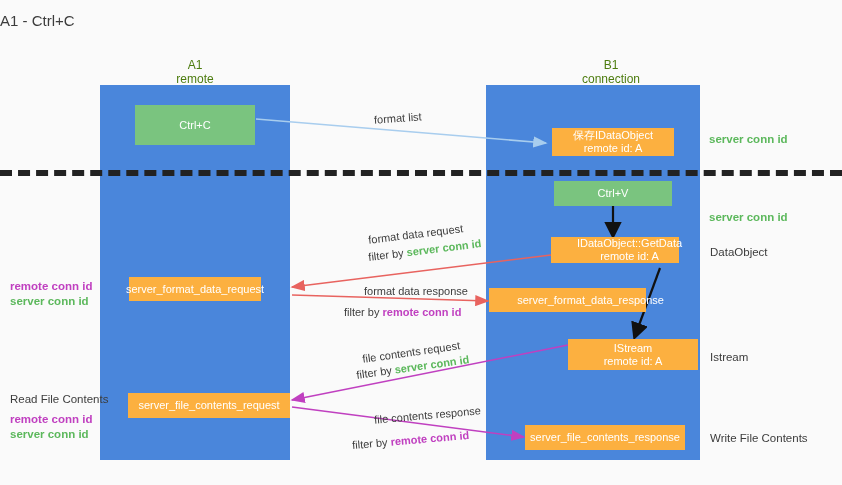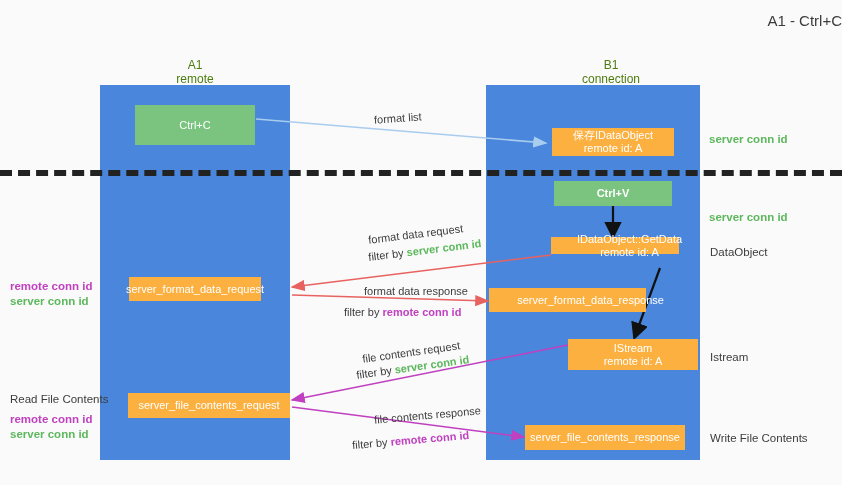--- a/index.html
+++ b/index.html
@@ -7,21 +7,21 @@
     width:842px;height:485px;
     background:#fafafa;
     font-family:"Liberation Sans", sans-serif;
     overflow:hidden;
   }
   #stage{position:relative;width:842px;height:485px;}
   .abs{position:absolute;}
 
   
   .title{
-    left:0;top:10px;width:842px;text-align:right;
+    left:0;top:10px;width:842px;text-align:left;
     font-size:15px;color:#3c3c3c;line-height:21px;
   }
 
   
   .colhead{
     text-align:center;font-size:12px;color:#4d7c0f;line-height:14px;
   }
 
   
   .lane{background:#4a86db;}
@@ -111,25 +111,25 @@
 
   <div class="abs box green" style="left:135px;top:105px;width:120px;height:40px;">
     <span>Ctrl+C</span>
   </div>
 
   <div class="abs box orange" style="left:552px;top:128px;width:122px;height:28px;flex-direction:column;align-items:center;">
     <span>保存IDataObject</span>
     <span>remote id: A</span>
   </div>
 
-  <div class="abs box green" style="left:554px;top:181px;width:118px;height:25px;font-weight:bold;">
+  <div class="abs box green" style="left:554px;top:181px;width:118px;height:25px;">
     <span>Ctrl+V</span>
   </div>
 
-  <div class="abs box orange" style="left:551px;top:237px;width:128px;height:17px;flex-direction:column;padding-left:29px;">
+  <div class="abs box orange" style="left:551px;top:237px;width:128px;height:26px;flex-direction:column;padding-left:29px;">
     <span>IDataObject::GetData</span>
     <span>remote id: A</span>
   </div>
 
   <div class="abs box orange" style="left:129px;top:277px;width:132px;height:24px;">
     <span>server_format_data_request</span>
   </div>
 
   <div class="abs box orange" style="left:489px;top:288px;width:157px;height:24px;padding-left:46px;">
     <span>server_format_data_response</span>

